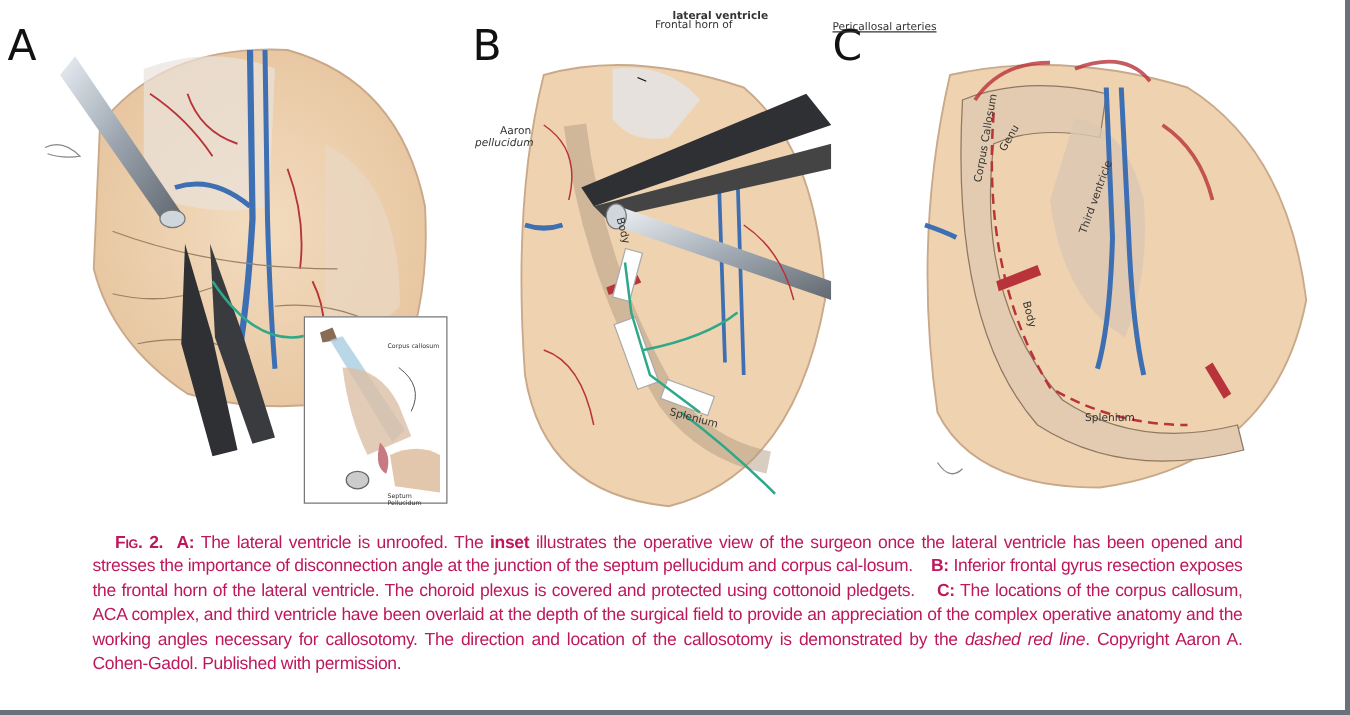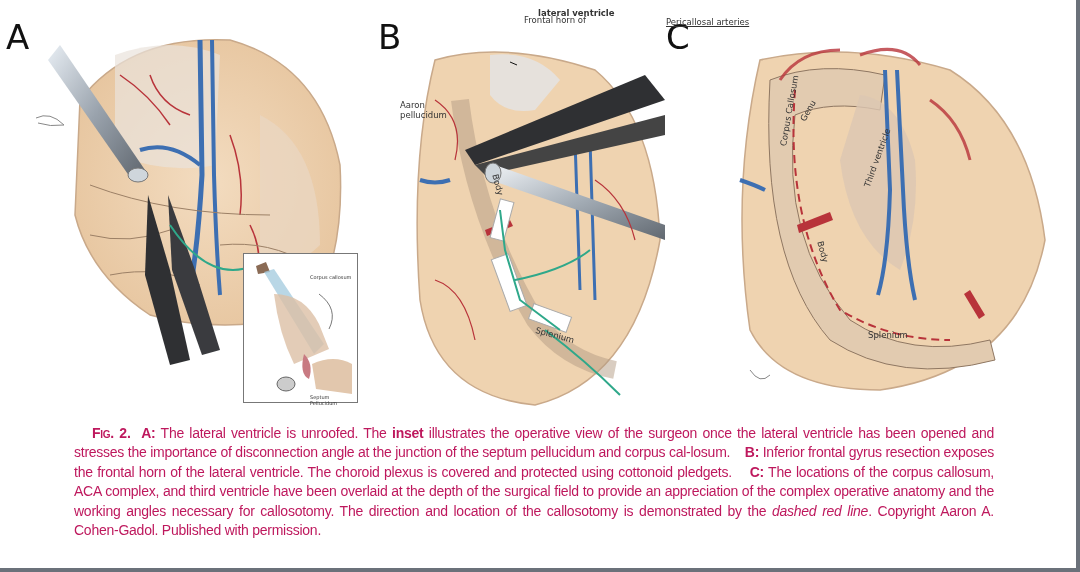--- a/index.html
+++ b/index.html
@@ -108,21 +108,21 @@
     <ellipse cx="98" cy="133" rx="8" ry="10" fill="#cfd6dc" stroke="#777"></ellipse>
     <path d="M40 60 Q70 80 60 120 M200 140 Q230 160 240 200 M40 240 Q70 250 80 300" stroke="#b8333a" stroke-width="1.2" fill="none"></path>
     <path d="M115 22 L122 25" stroke="#111" stroke-width="1"></path>
   </svg>
   <span class="lbl" style="left:105px;top:133px;transform:rotate(75deg);transform-origin:left top;">Body</span>
   <span class="lbl" style="left:140px;top:290px;transform:rotate(15deg);">Splenium</span>
 </div>
 <span class="lbl" style="left:524px;top:15px;">Frontal horn of</span>
 <span class="lbl" style="left:538px;top:8px;font-weight:bold;">lateral ventricle</span>
 <span class="lbl" style="left:400px;top:100px;">Aaron</span>
-<span class="lbl" style="left:400px;top:110px;">pellucidum</span>
+<span class="lbl" style="left:380px;top:110px;font-style:italic;">pellucidum</span>
 
 <div class="panel-letter" style="left:666px;top:20px;">C</div>
 <div class="panel" style="left:700px;top:40px;width:360px;height:370px;">
   <svg width="360" height="370" viewBox="0 0 360 370">
     <path d="M60 20 Q150 0 250 30 Q330 80 345 200 Q320 330 180 350 Q80 350 50 290 Q30 150 60 20 Z" fill="#efd3b0" stroke="#c9a98a" stroke-width="1.5"></path>
     <path d="M70 40 Q120 20 185 35 L180 70 Q130 60 95 75 Q80 200 150 280 Q210 320 290 300 L295 320 Q200 345 130 300 Q60 220 70 40 Z" fill="#e2cbb0" stroke="#8f7762" stroke-width="1"></path>
     <path d="M95 50 Q85 180 140 270 Q190 300 250 300" stroke="#b8333a" stroke-width="2" stroke-dasharray="8 5" fill="none"></path>
     <path d="M160 55 Q200 60 215 120 Q220 180 200 230 Q150 200 140 120 Z" fill="#dcc7b3" opacity="0.8"></path>
     <path d="M185 30 L190 150 Q188 220 178 255 M197 30 L203 150 Q206 220 215 260" stroke="#3d6fb2" stroke-width="4" fill="none"></path>
     <path d="M80 40 Q100 10 140 10 M160 15 Q200 0 220 25 M230 60 Q260 80 270 120" stroke="#b8333a" stroke-width="3" fill="none" opacity="0.8"></path>

